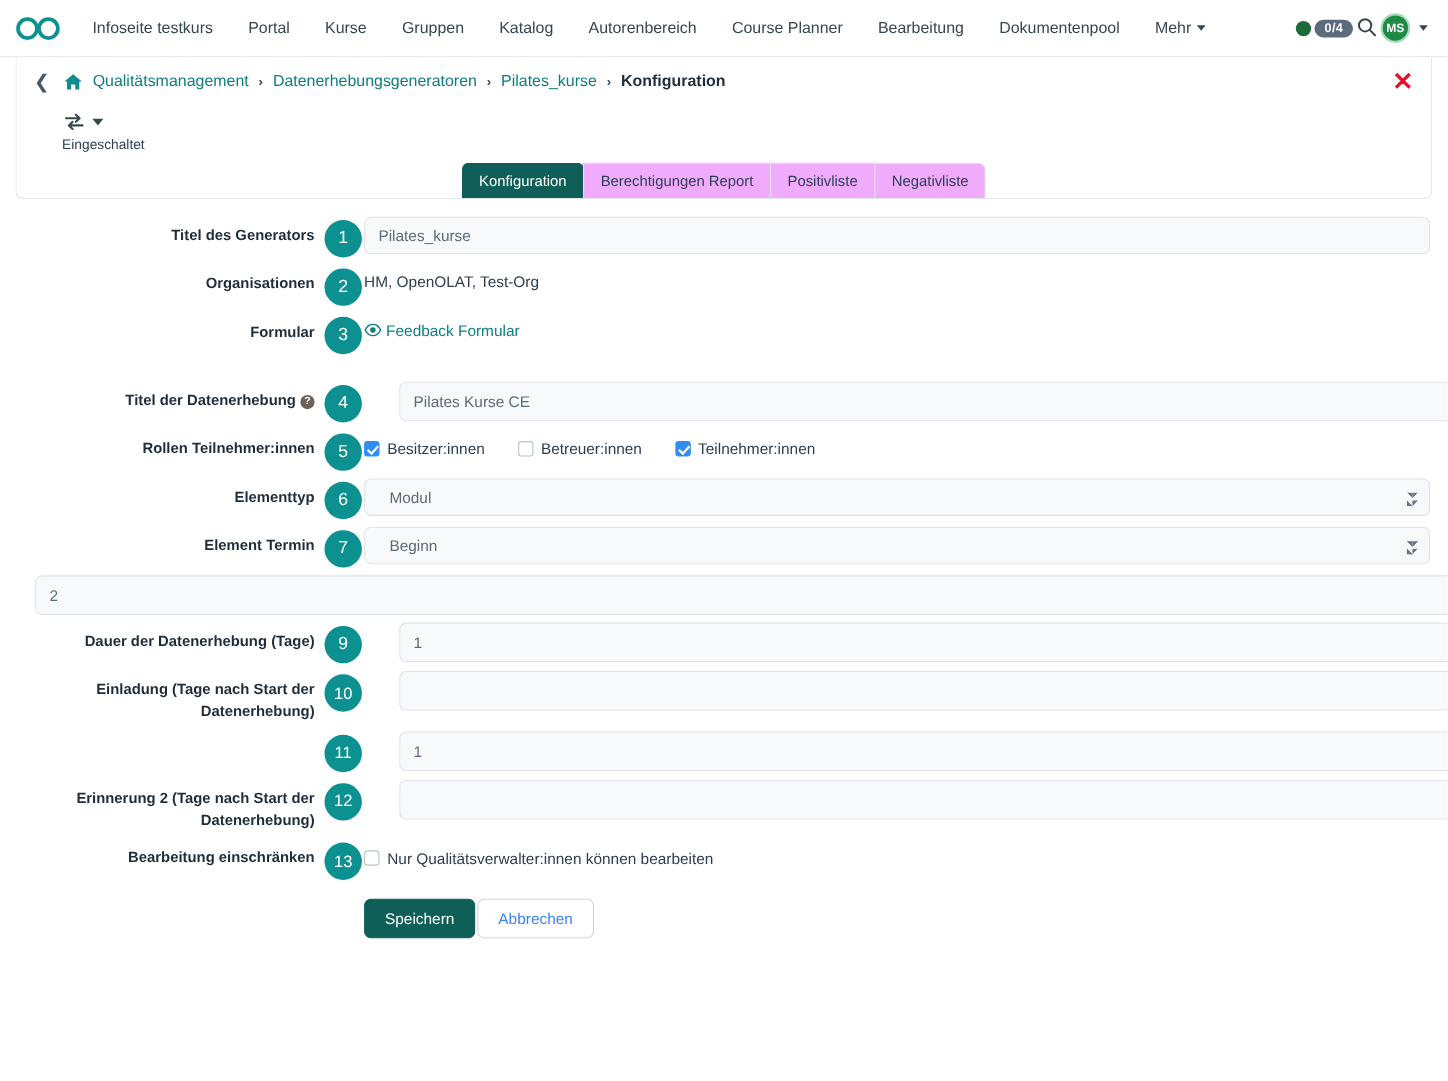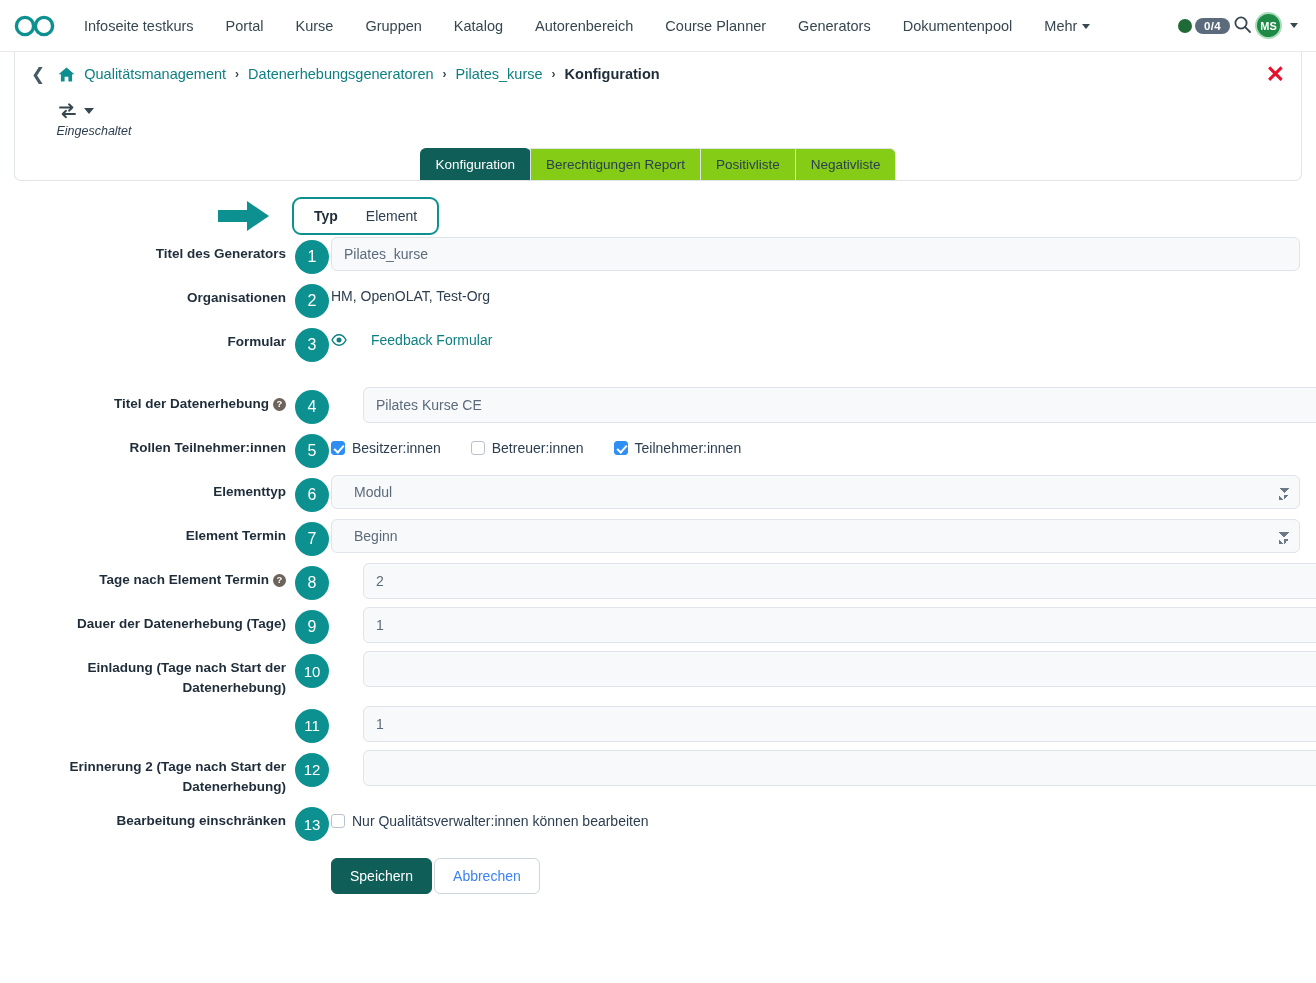--- a/index.html
+++ b/index.html
@@ -90,31 +90,31 @@
   
   .toggle-block{
     padding:6px 0 10px 28px;
     width:130px;
   }
   .toggle-icon-row{display:flex;align-items:center;gap:5px;padding-left:14px;}
   .toggle-caret{
     width:0;height:0;border-left:5px solid transparent;border-right:5px solid transparent;
     border-top:6px solid #37474f;
   }
-  .toggle-label{font-size:12.5px;color:#2c3e50;margin-top:4px;text-align:center;width:100%;font-style:italic;}
+  .toggle-label{font-size:12.5px;color:#2c3e50;margin-top:4px;text-align:center;width:100%;}
 
   
   .tabs-wrap{display:flex;justify-content:center;padding-bottom:0;}
   .tabs{display:flex;align-items:stretch;}
   .tab{
     font-size:13.5px;
     padding:8px 15px;
     border:1px solid #dfe3e6;
     border-bottom:none;
-    background:#84cc16;
+    background:#f0abfc;
     color:#2c3e50;
     cursor:pointer;
     white-space:nowrap;
     margin-right:-1px;
   }
   .tab:first-child{border-radius:6px 0 0 0;}
   .tab:last-child{border-radius:0 6px 0 0;margin-right:0;}
   .tab.active{
     background:#105e58;
     color:#fff;
@@ -214,21 +214,21 @@
       calc(100% - 15px) 12px,
       calc(100% - 10px) 12px,
       calc(100% - 15px) 19px,
       calc(100% - 10px) 19px;
     background-size:5px 5px,5px 5px,5px 5px,5px 5px;
     background-repeat:no-repeat;
     cursor:pointer;
   }
   .plain-val{font-size:14px;color:#2c3e50;padding-top:7px;}
   .link-val{
-    display:flex;align-items:center;gap:24px;
+    display:flex;align-items:center;gap:4px;
     padding-top:7px;
     color:#0d7f80;font-size:14px;cursor:pointer;
   }
 
   .checks{display:flex;align-items:center;gap:30px;padding-top:9px;}
   .chk{display:flex;align-items:center;gap:7px;cursor:pointer;text-align:right;}
   .chk-box{
     width:14px;height:14px;border-radius:3px;
     border:1px solid #b9c2cc;background:#fff;flex:none;
     position:relative;
@@ -266,21 +266,21 @@
     </svg>
   </div>
   <div class="nav-items">
     <span class="nav-link">Infoseite testkurs</span>
     <span class="nav-link">Portal</span>
     <span class="nav-link">Kurse</span>
     <span class="nav-link">Gruppen</span>
     <span class="nav-link">Katalog</span>
     <span class="nav-link">Autorenbereich</span>
     <span class="nav-link">Course Planner</span>
-    <span class="nav-link">Generators</span>
+    <span class="nav-link">Bearbeitung</span>
     <span class="nav-link">Dokumentenpool</span>
     <span class="nav-link"><span>Mehr</span><i class="caret"></i></span>
   </div>
   <div class="nav-right">
     <span class="status-dot"></span>
     <span class="count-pill">0/4</span>
     <span>
       <svg width="19" height="19" viewBox="0 0 19 19">
         <circle cx="8" cy="8" r="5.6" fill="none" stroke="#37474f" stroke-width="1.8"></circle>
         <line x1="12.2" y1="12.2" x2="17" y2="17" stroke="#37474f" stroke-width="1.8" stroke-linecap="round"></line>
@@ -325,29 +325,20 @@
       <div class="tab active">Konfiguration</div>
       <div class="tab">Berechtigungen Report</div>
       <div class="tab">Positivliste</div>
       <div class="tab">Negativliste</div>
     </div>
   </div>
 </div>
 
 <div class="form-area">
 
-  <div class="arrow-row">
-    <svg class="big-arrow" viewBox="0 0 52 34">
-      <path d="M0 11 H29 V2 L51 17 L29 32 V23 H0 Z" fill="#0d9190"></path>
-    </svg>
-    <div class="typ-box">
-      <span class="t-typ">Typ</span>
-      <span class="t-el">Element</span>
-    </div>
-  </div>
 
   <div class="row">
     <div class="row-lbl">
       <span class="lbl-text">Titel des Generators</span>
       <span class="num">1</span>
     </div>
     <div class="row-field">
       <input class="txt-input" type="text" value="Pilates_kurse" style="">
     </div>
   </div>
@@ -431,24 +422,20 @@
       <span class="num">7</span>
     </div>
     <div class="row-field">
       <select class="sel-input">
         <option>Beginn</option>
       </select>
     </div>
   </div>
 
   <div class="row">
-    <div class="row-lbl">
-      <span class="lbl-text"><span>Tage nach Element Termin</span><span class="help-i">?</span></span>
-      <span class="num">8</span>
-    </div>
     <div class="row-field">
       <input class="txt-input tall" type="text" value="2" style="">
     </div>
   </div>
 
   <div class="row">
     <div class="row-lbl">
       <span class="lbl-text">Dauer der Datenerhebung (Tage)</span>
       <span class="num">9</span>
     </div>

